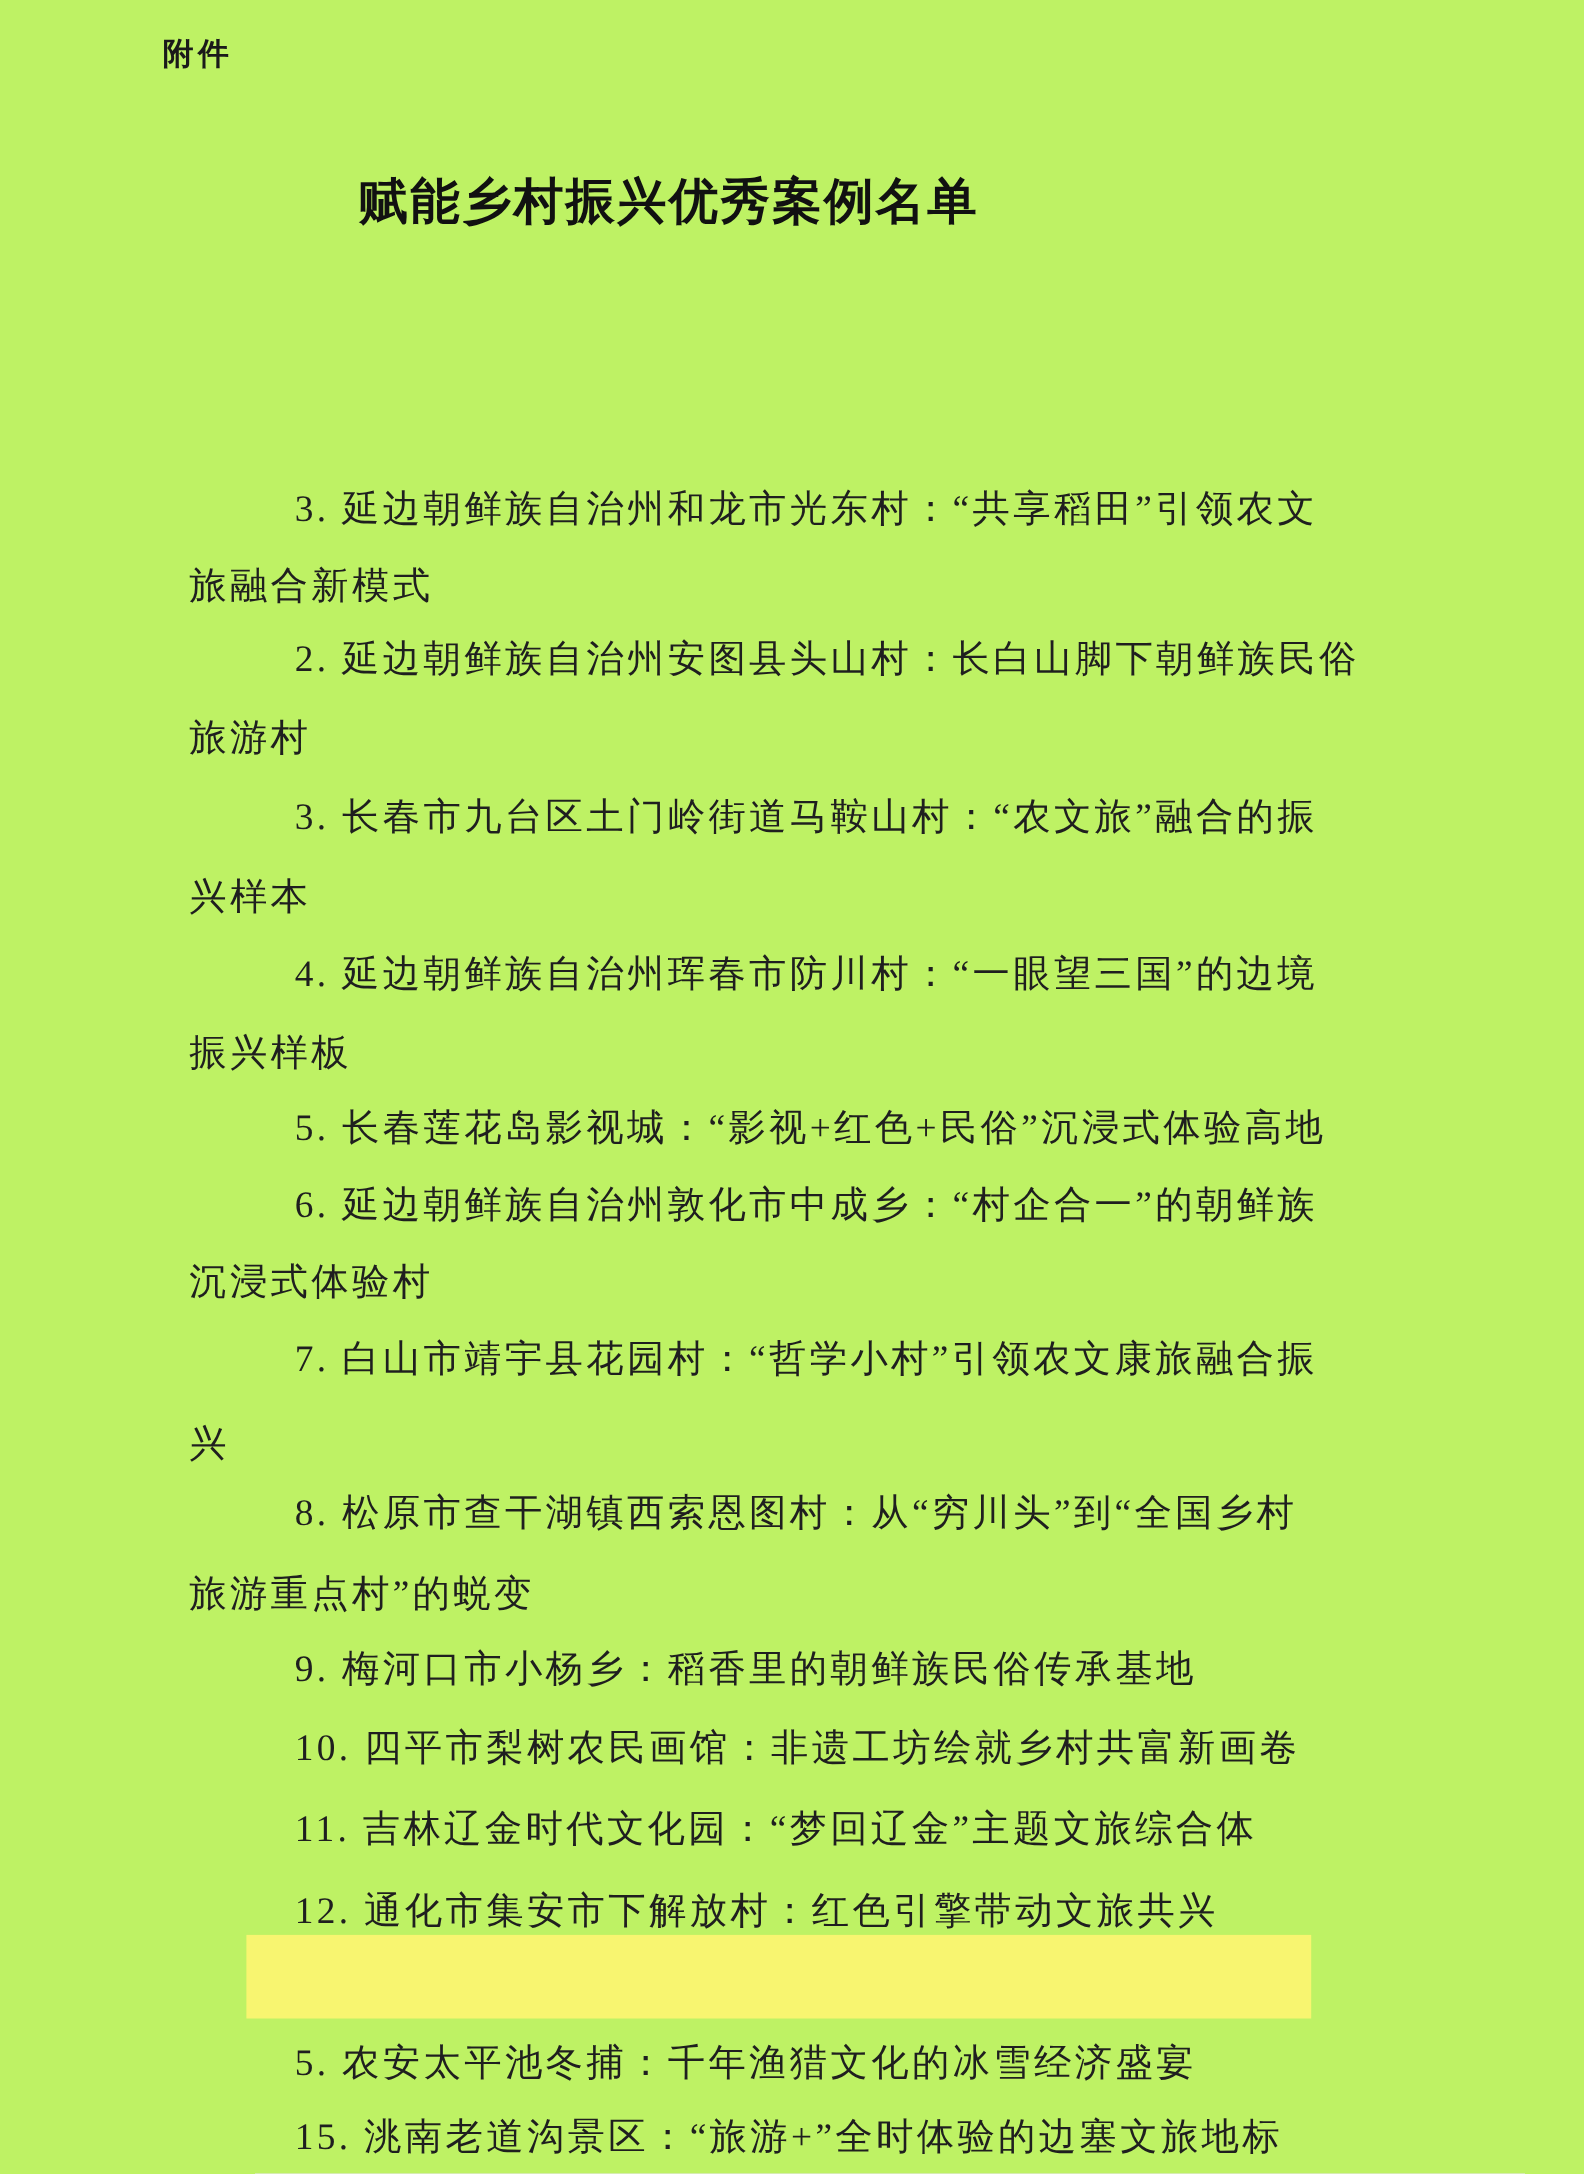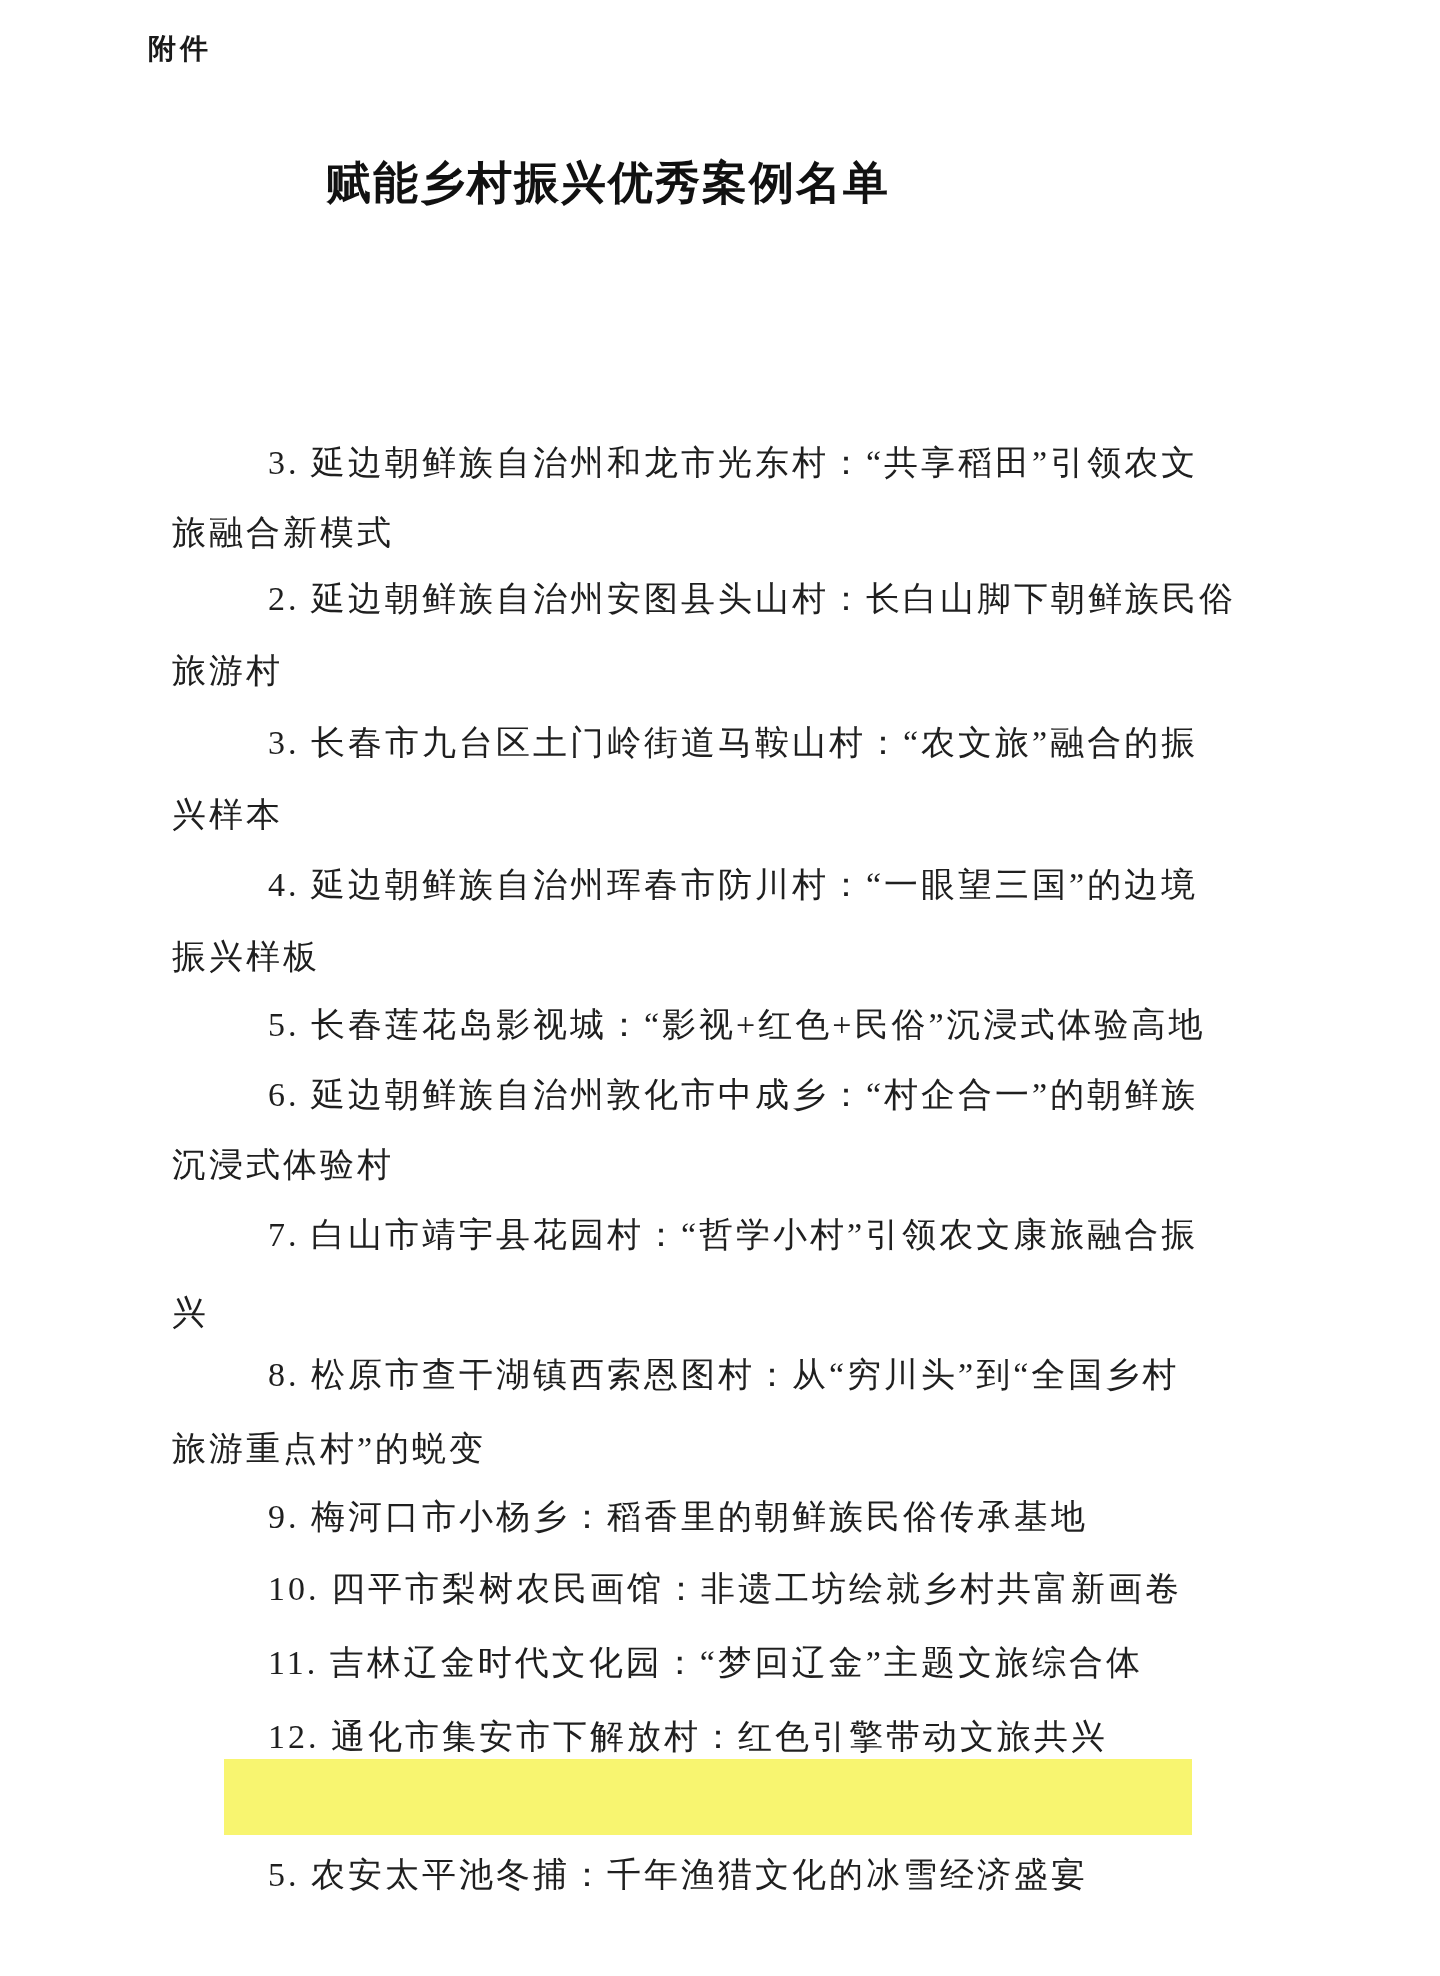--- a/index.html
+++ b/index.html
@@ -3,21 +3,21 @@
 <meta charset="utf-8">
 <style>
   * { margin: 0; padding: 0; box-sizing: border-box; }
   html, body { background: #e8e8e8; }
   body { font-family: "Liberation Serif", "DejaVu Serif", serif; }
   .page {
     position: relative;
     width: 1440px;
     height: 1976px;
     margin: 0 auto;
-    background: #ffffff;
+    background: #bef264;
     overflow: hidden;
     color: #1f1f1f;
   }
   .attachment {
     position: absolute;
     left: 148px;
     top: 30px;
     font-family: "Liberation Sans", "DejaVu Sans", sans-serif;
     font-size: 28px;
     font-weight: 600;
@@ -105,14 +105,15 @@
 
   <div class="line indent" style="top:1566px">10. 四平市梨树农民画馆：非遗工坊绘就乡村共富新画卷</div>
 
   <div class="line indent" style="top:1640px">11. 吉林辽金时代文化园：“梦回辽金”主题文旅综合体</div>
 
   <div class="line indent" style="top:1714px">12. 通化市集安市下解放村：红色引擎带动文旅共兴</div>
 
 
   <div class="line indent" style="top:1852px">5. 农安太平池冬捕：千年渔猎文化的冰雪经济盛宴</div>
 
+  <div class="line indent" style="top:1920px">15. 洮南老道沟景区：“旅游+”全时体验的边塞文旅地标</div>
 
 </div>
 
 </body></html>

